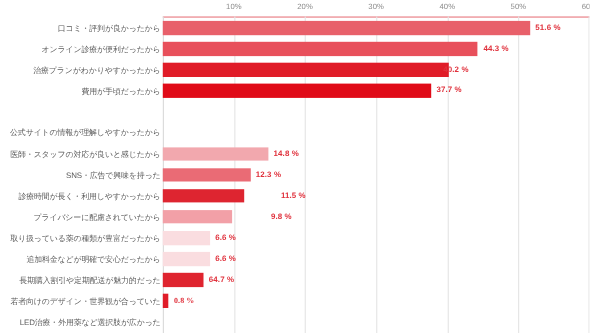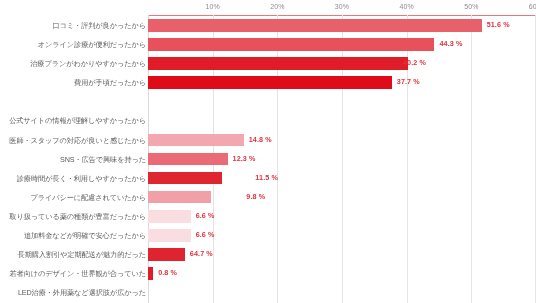--- a/index.html
+++ b/index.html
@@ -223,21 +223,21 @@
         <div class="row-label">長期購入割引や定期配送が魅力的だった</div>
         <div class="bar-track">
           <div class="bar" title="長期購入割引や定期配送が魅力的だった 5.7 %" style="width: 36.86px; background: rgb(223, 36, 47);"></div>
           <div class="bar-value" style="left: 41.86px; color: rgb(224, 49, 60);">64.7 %</div>
         </div>
       </div>
       <div class="chart-row">
         <div class="row-label">若者向けのデザイン・世界観が合っていた</div>
         <div class="bar-track">
           <div class="bar" title="若者向けのデザイン・世界観が合っていた 0.8 %" style="width: 5.17333px; background: rgb(224, 28, 40);"></div>
-          <div class="bar-value" style="left: 10.1733px; color: rgb(224, 49, 60);">0.8 %</div>
+          <div class="bar-value" style="left: 10.1733px; color: rgb(224, 49, 60); font-family: Liberation Serif, serif;">0.8 %</div>
         </div>
       </div>
       <div class="chart-row">
         <div class="row-label">LED治療・外用薬など選択肢が広かった</div>
         <div class="bar-track"></div>
       </div>
     </div>
 
 </div>
 

